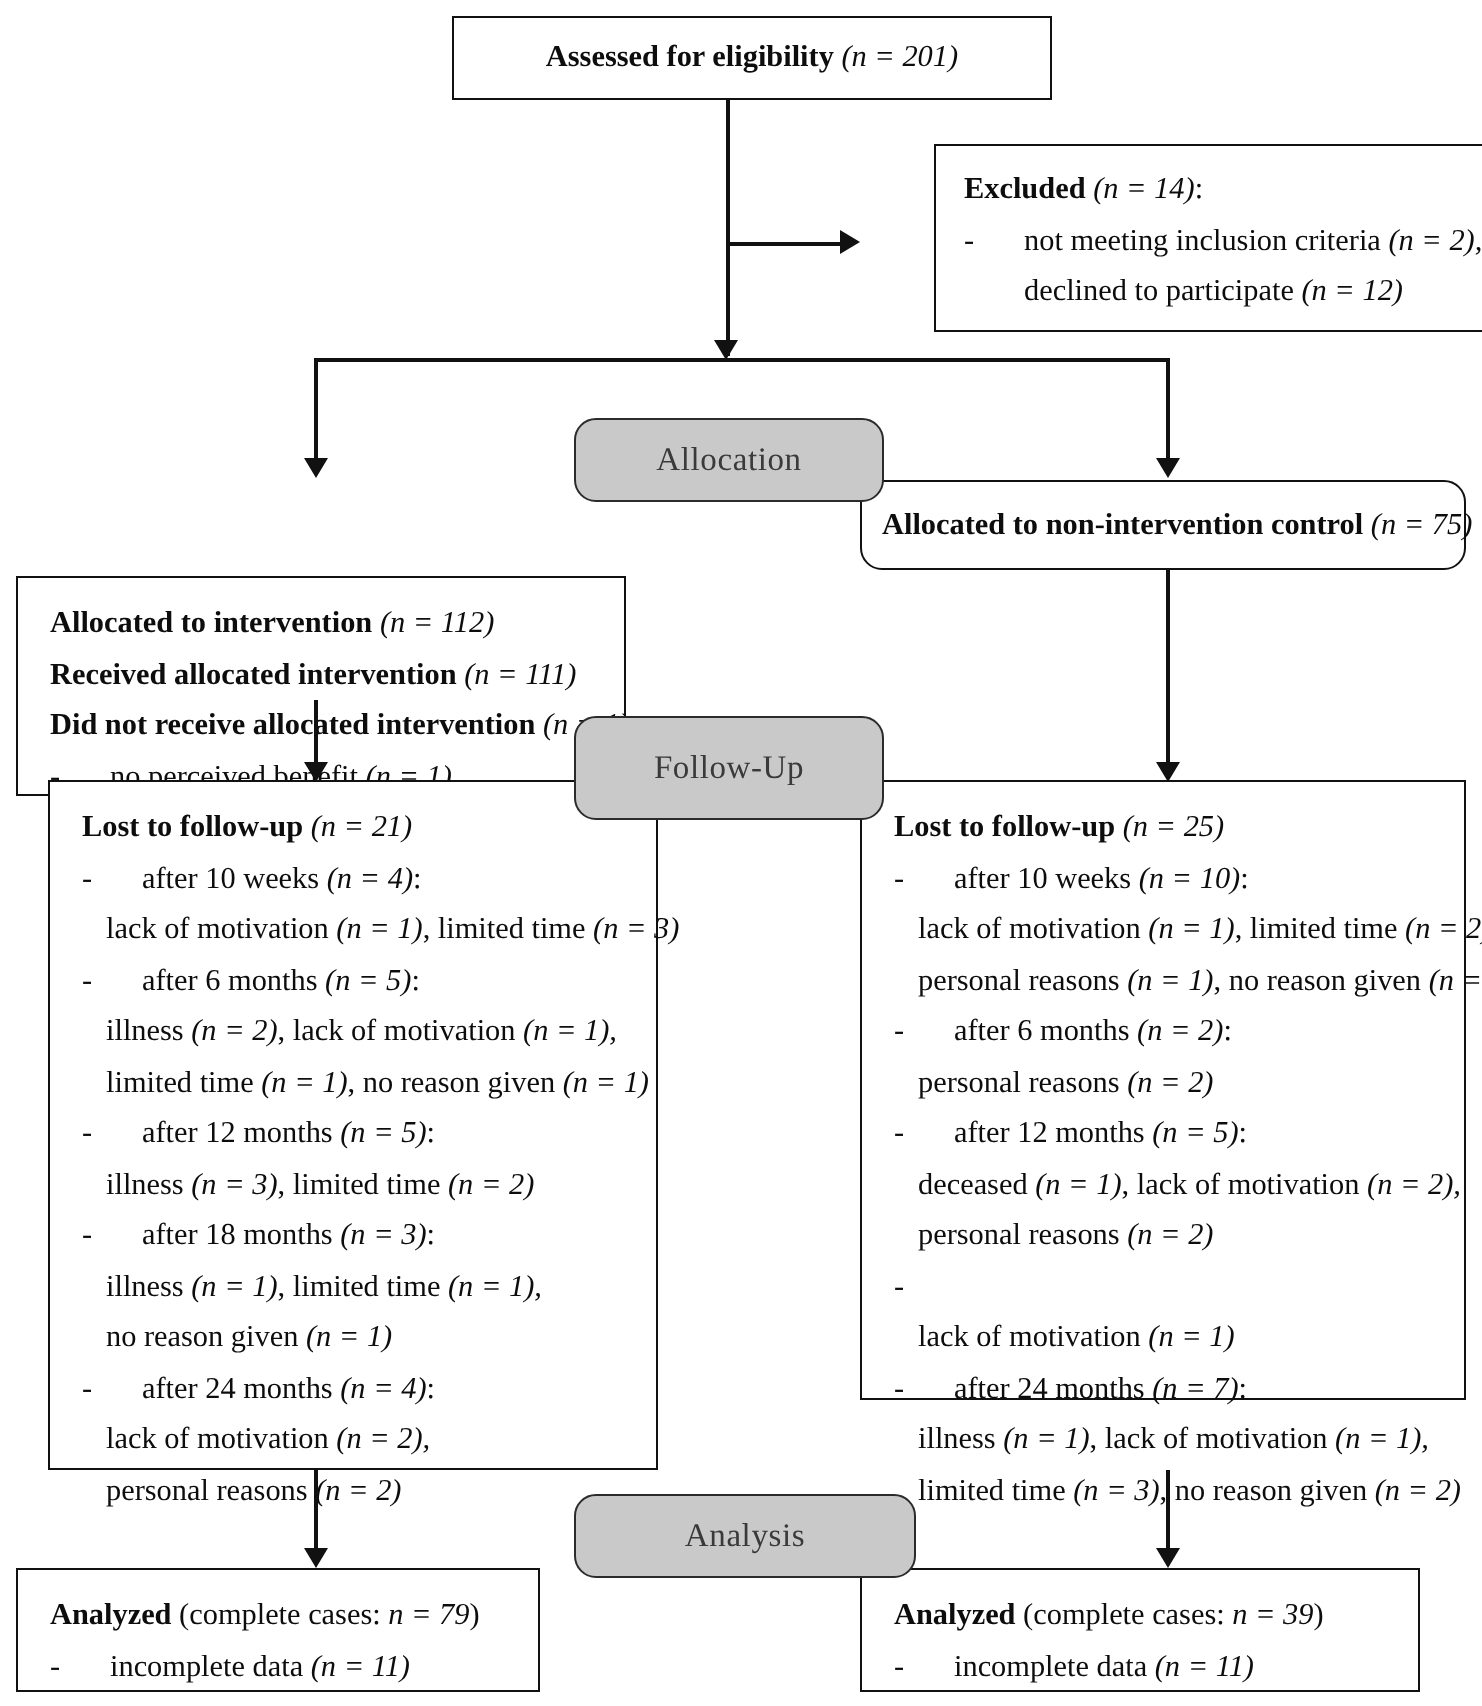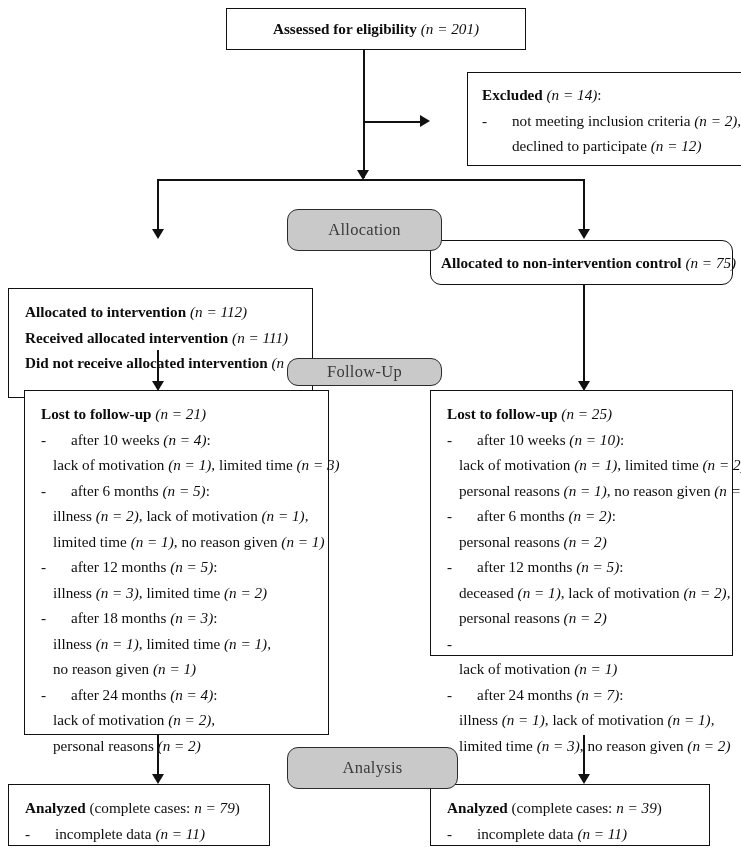--- a/index.html
+++ b/index.html
@@ -142,20 +142,24 @@
       <div class="line">
         <span class="b">Received allocated intervention</span>
         <span class="i">(n = 111)</span>
       </div>
       <div class="line">
         <span class="b">Did not receive allocated intervention</span>
         <span class="i">(n = 1)</span><span class="b">:</span>
       </div>
       <div class="brow">
         <span class="dash">-</span>
+        <span class="btxt">
+          <span>no perceived benefit</span>
+          <span class="i">(n = 1)</span>
+        </span>
       </div>
     </div>
   </div>
 
   <div class="box" style="left:430px;top:240px;width:303px;height:45px;border-radius:11px;">
     <div style="padding:9px 0 0 10px;">
       <div class="line">
         <span class="b">Allocated to non-intervention control</span>
         <span class="i">(n = 75)</span>
       </div>
@@ -202,21 +206,21 @@
         <div class="line sub"><span>no reason given </span><span class="i">(n = 1)</span></div>
         <div class="brow">
           <span class="dash">-</span>
           <span class="btxt">after 24 months <span class="i">(n = 4)</span>:</span>
         </div>
         <div class="line sub"><span>lack of motivation </span><span class="i">(n = 2),</span></div>
         <div class="line sub"><span>personal reasons </span><span class="i">(n = 2)</span></div>
       </div>
   </div>
 
-  <div class="box" style="left:430px;top:390px;width:303px;height:266px;">
+  <div class="box" style="left:430px;top:390px;width:303px;height:310px;">
     <div class="padc" id="fu-right">
       <div class="line">
         <span class="b">Lost to follow-up</span>
         <span class="i">(n = 25)</span>
       </div>
     <div class="brow">
           <span class="dash">-</span>
           <span class="btxt">after 10 weeks <span class="i">(n = 10)</span>:</span>
         </div>
         <div class="line sub"><span>lack of motivation </span><span class="i">(n = 1)</span><span>, limited time </span><span class="i">(n = 2),</span></div>
@@ -238,21 +242,21 @@
         <div class="line sub"><span>lack of motivation </span><span class="i">(n = 1)</span></div>
         <div class="brow">
           <span class="dash">-</span>
           <span class="btxt">after 24 months <span class="i">(n = 7)</span>:</span>
         </div>
         <div class="line sub"><span>illness </span><span class="i">(n = 1)</span><span>, lack of motivation </span><span class="i">(n = 1),</span></div>
         <div class="line sub"><span>limited time </span><span class="i">(n = 3)</span><span>, no reason given </span><span class="i">(n = 2)</span></div>
       </div>
   </div>
 
-  <div class="stage" style="left:287px;top:358px;width:155px;height:28px;font-family:Liberation Serif, serif;">
+  <div class="stage" style="left:287px;top:358px;width:155px;height:52px;font-family:Liberation Serif, serif;">
     <span>Follow-Up</span>
   </div>
 
   <div class="vline" style="left:157px;top:735px;height:44px;"></div>
   <div class="arrow-d" style="left:151.5px;top:774px;"></div>
 
   <div class="vline" style="left:583px;top:735px;height:44px;"></div>
   <div class="arrow-d" style="left:577.5px;top:774px;"></div>
 
   <div class="box" style="left:8px;top:784px;width:262px;height:62px;">

